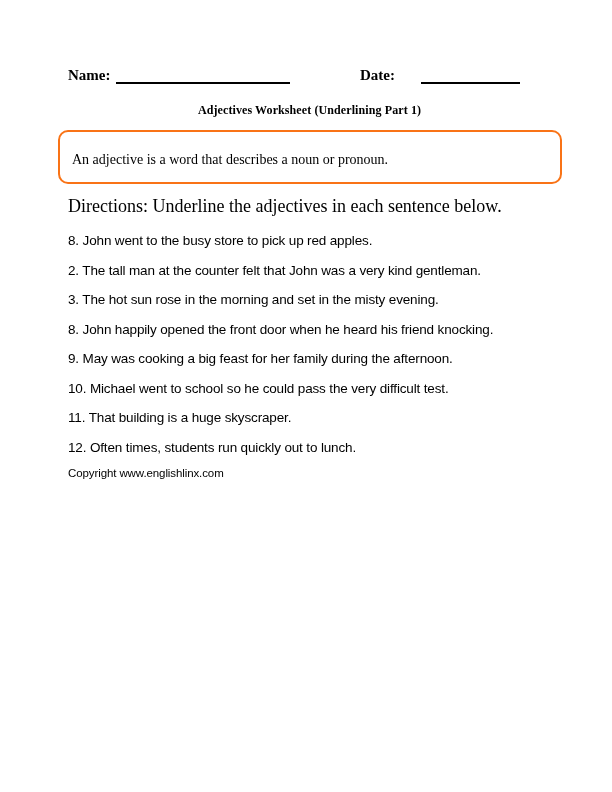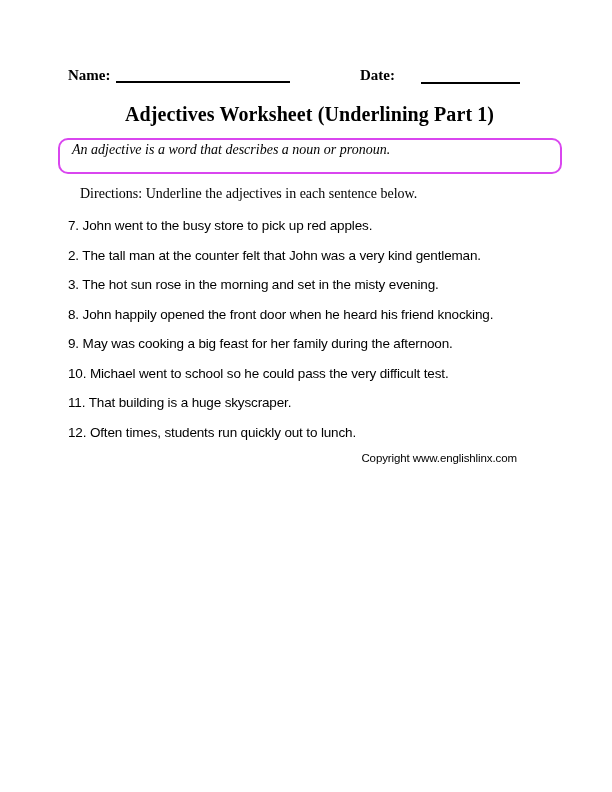--- a/index.html
+++ b/index.html
@@ -16,57 +16,56 @@
   }
 
   
   .header {
     display: flex;
     align-items: flex-end;
     font-weight: bold;
     font-size: 15px;
     height: 18px;
   }
-  .name-group { width: 292px; display: flex; }
+  .name-group { width: 292px; display: flex; align-items: flex-end; }
   .date-group { display: flex; align-items: flex-end; gap: 20px; }
   .field-label { white-space: nowrap; }
   .blank {
     display: inline-block;
     border-bottom: 2px solid #000;
     height: 14px;
     margin-left: 6px;
   }
   .name-blank { width: 174px; }
   .date-blank { width: 99px; }
 
   
   .title {
     margin: 19px 0 0 0;
     text-align: center;
-    font-size: 20px;
+    font-size: 12px;
     font-weight: bold;
     letter-spacing: 0.1px;
   }
 
   
   .def-box {
     margin: 12px 0 0 -10px;
     width: 504px;
     box-sizing: border-box;
-    border: 2px solid #d946ef;
+    border: 2px solid #f97316;
     border-radius: 10px;
-    padding: 2px 12px 14px 12px;
+    padding: 20px 12px 14px 12px;
     font-size: 14px;
-    font-style: italic;
   }
 
   
   .directions {
-    margin: 12px 0 0 12px;
-    font-size: 14px;
+    margin: 12px 0 0 0;
+    font-size: 18px;
   }
 
   
   .example {
     margin: 12px 0 0 0;
     font-style: italic;
     font-size: 14px;
     line-height: 16.5px;
   }
   .example .u { text-decoration: underline; }
@@ -79,21 +78,20 @@
     font-size: 13.5px;
     letter-spacing: -0.15px;
     line-height: 20px;
   }
   .sentence { margin: 0 0 9.5px 0; }
 
   
   .footer {
     font-family: "Liberation Sans", sans-serif;
     font-size: 11.5px;
-    text-align: right;
     padding-right: 34px;
     letter-spacing: -0.1px;
   }
 </style>
 </head>
 <body>
 
 <div class="page">
 
   <div class="header">
@@ -111,21 +109,21 @@
 
   <div class="def-box">
     <span>An adjective is a word that describes a noun or pronoun.</span>
   </div>
 
   <p class="directions">Directions: Underline the adjectives in each sentence below.</p>
 
 
   <div class="sentences">
 
-      <p class="sentence">7. John went to the busy store to pick up red apples.</p>
+      <p class="sentence">8. John went to the busy store to pick up red apples.</p>
 
       <p class="sentence">2. The tall man at the counter felt that John was a very kind gentleman.</p>
 
       <p class="sentence">3. The hot sun rose in the morning and set in the misty evening.</p>
 
 
 
 
 
       <p class="sentence">8. John happily opened the front door when he heard his friend knocking.</p>

